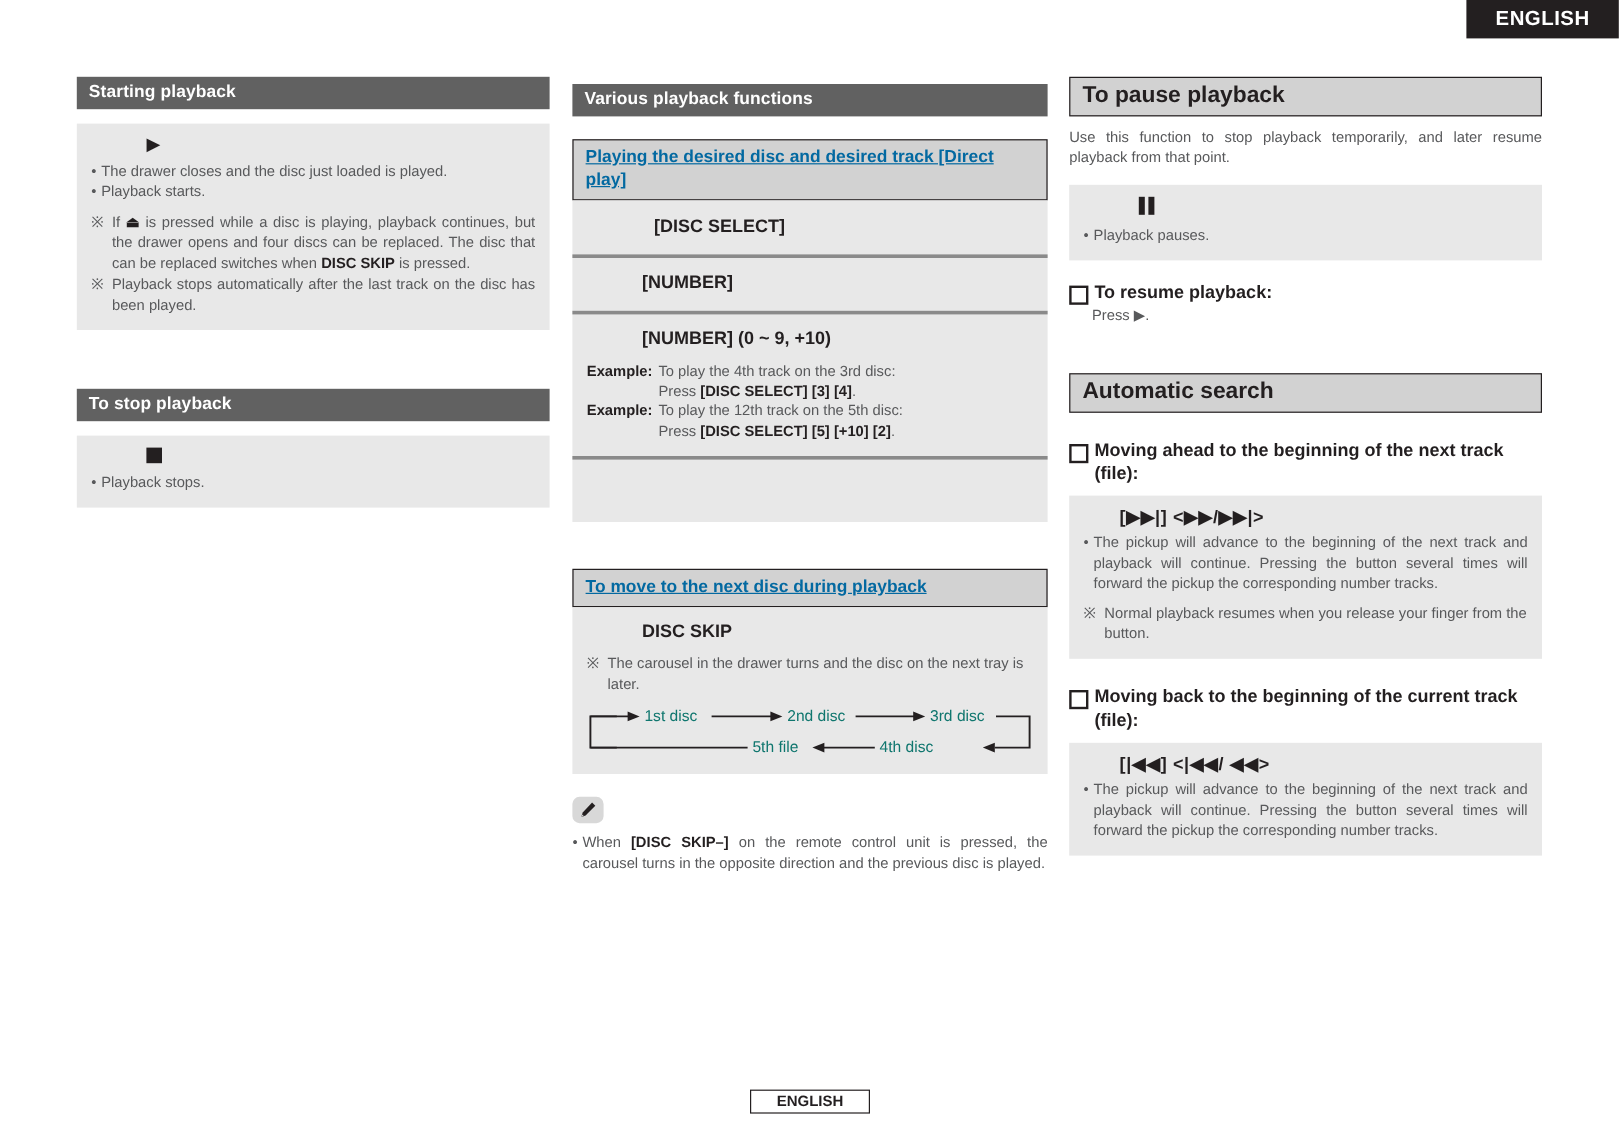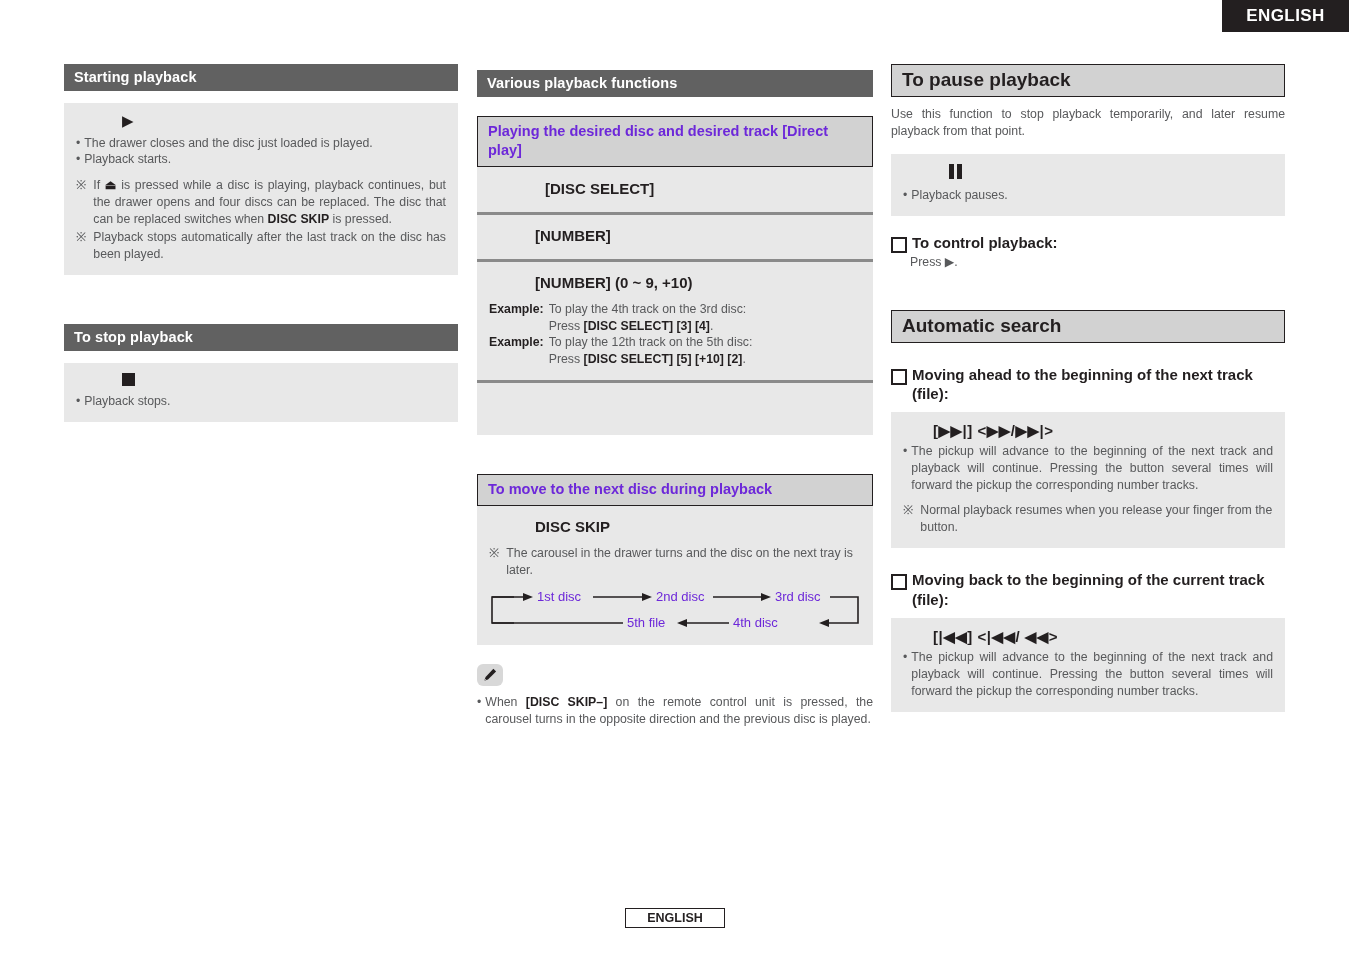--- a/index.html
+++ b/index.html
@@ -59,27 +59,28 @@
     font-size: 19px;
     font-weight: bold;
     padding: 4px 10px 5px 10px;
     border: 1.5px solid #231f20;
     box-sizing: border-box;
   }
 
   
   .subhead-box {
     background: #d2d2d2;
-    color: #6d28d9;
+    color: #0369a1;
     font-size: 14.5px;
     font-weight: bold;
     padding: 5px 10px 6px 10px;
     border: 1.5px solid #231f20;
     box-sizing: border-box;
     line-height: 1.32;
+    text-decoration: underline;
   }
 
   
   .panel {
     background: #e8e8e8;
     box-sizing: border-box;
   }
   .panel-pad { padding: 10px 12px 12px 12px; }
 
   .rule {
@@ -184,21 +185,21 @@
     position: relative;
     height: 46px;
     margin-top: 6px;
     font-size: 13px;
     color: #231f20;
   }
   .carousel svg { position: absolute; left: 0; top: 0; }
   .carousel .lbl {
     position: absolute;
     font-size: 13px;
-    color: #6d28d9;
+    color: #0f766e;
     white-space: nowrap;
   }
 
   
   .footer-tab {
     position: absolute;
     left: 625px;
     top: 908px;
     width: 100px;
     height: 20px;
@@ -398,21 +399,21 @@
     <div class="bullet-line">
       <span class="dot">•</span>
       <span>Playback pauses.</span>
     </div>
   </div>
 
   <div style="height:17px"></div>
 
   <div class="chk-head">
     <span class="chk-box"></span>
-    <span class="txt">To control playback:</span>
+    <span class="txt">To resume playback:</span>
   </div>
   <div style="font-size:12.3px;color:#58595b;padding-left:19px;margin-top:2px;">Press ▶.</div>
 
   <div style="height:41px"></div>
 
   <div class="banner-light">
     <span>Automatic search</span>
   </div>
 
   <div style="height:22px"></div>

